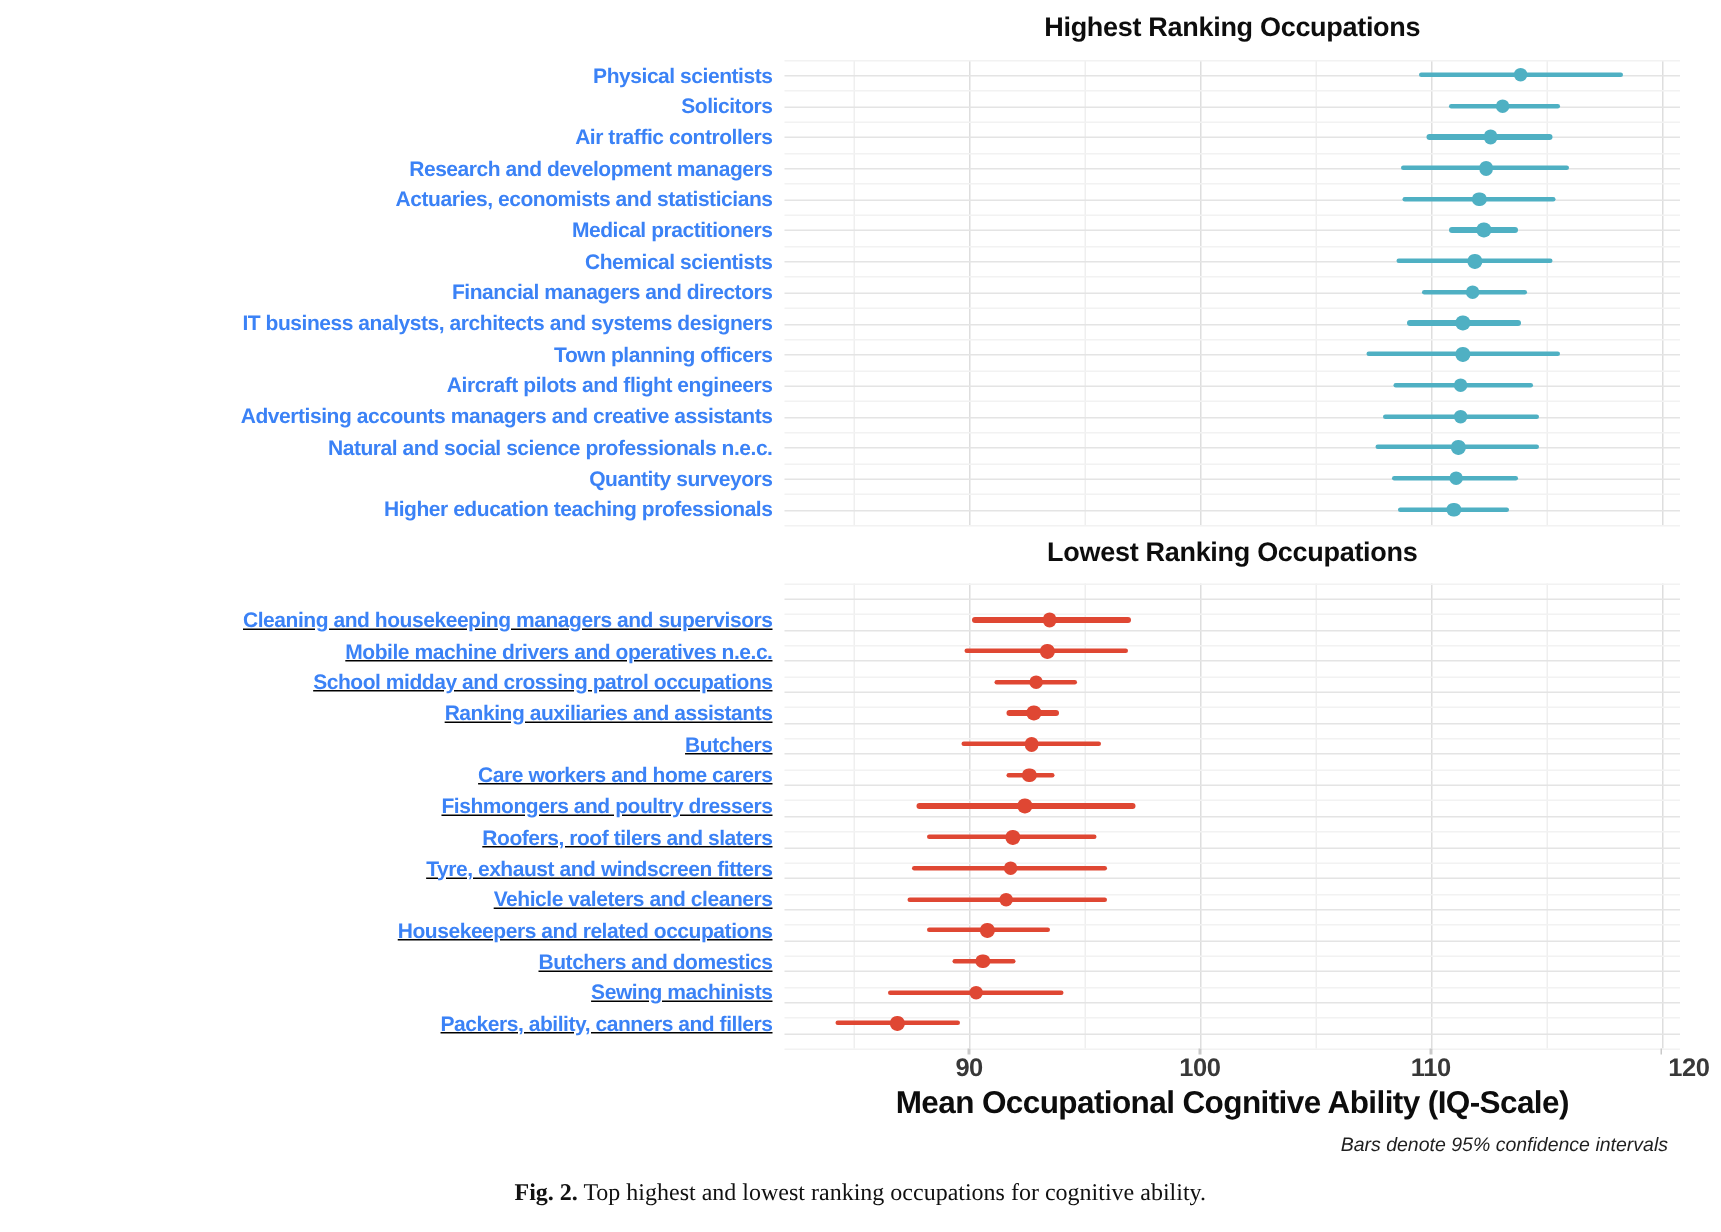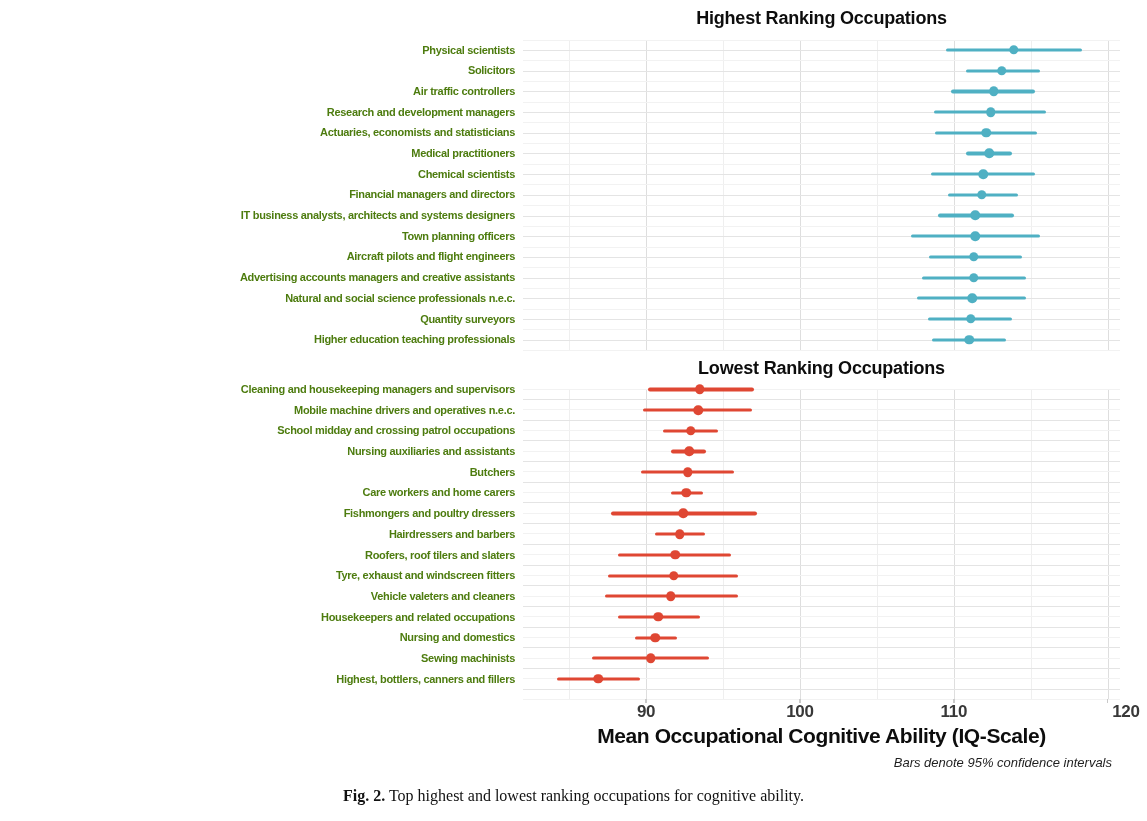--- a/index.html
+++ b/index.html
@@ -14,21 +14,21 @@
     position:absolute;left:523px;width:597px;
     text-align:center;font-weight:bold;font-size:18px;color:#0d0d0d;
     letter-spacing:-0.2px;
   }
   .rows{
     position:absolute;left:0;width:1120px;
   }
   .row{display:flex;height:20.7px;align-items:center;}
   .row .lbl{
     width:523px;box-sizing:border-box;padding-right:8px;
-    text-align:right;font-weight:bold;font-size:11px;color:#4d7c0f;
+    text-align:right;font-weight:bold;font-size:14px;color:#3b82f6;
     letter-spacing:-0.3px;white-space:nowrap;overflow:visible;
     line-height:20.7px;
   }
   .row .track{position:relative;flex:1;height:100%;}
   .ci{
     position:absolute;top:50%;transform:translateY(-50%);
     height:3.2px;border-radius:2px;
   }
   .dot{
     position:absolute;top:50%;transform:translate(-50%,-50%);
@@ -255,21 +255,21 @@
       <div class="hline boundary" style="top: 227.7px;"></div>
       <div class="hline center" style="top: 238.05px;"></div>
       <div class="hline boundary" style="top: 248.4px;"></div>
       <div class="hline center" style="top: 258.75px;"></div>
       <div class="hline boundary" style="top: 269.1px;"></div>
       <div class="hline center" style="top: 279.45px;"></div>
       <div class="hline boundary" style="top: 289.8px;"></div>
       <div class="hline center" style="top: 300.15px;"></div>
       <div class="hline boundary" style="top: 310.5px;"></div>
     </div>
-  <div class="rows" id="rows-1" style="top: 379px; height: 310.5px;">
+  <div class="rows" id="rows-1" style="top: 403px; height: 310.5px; text-decoration: underline;">
       <div class="row">
         <div class="lbl">Cleaning and housekeeping managers and supervisors</div>
         <div class="track">
           <div class="ci" style="left: 20.8763%; width: 17.7835%; background: rgb(223, 71, 51);"></div>
           <div class="dot" style="left: 29.6392%; background: rgb(223, 71, 51);"></div>
         </div>
       </div>
       <div class="row">
         <div class="lbl">Mobile machine drivers and operatives n.e.c.</div>
         <div class="track">
@@ -278,21 +278,21 @@
         </div>
       </div>
       <div class="row">
         <div class="lbl">School midday and crossing patrol occupations</div>
         <div class="track">
           <div class="ci" style="left: 23.4536%; width: 9.27835%; background: rgb(223, 71, 51);"></div>
           <div class="dot" style="left: 28.0928%; background: rgb(223, 71, 51);"></div>
         </div>
       </div>
       <div class="row">
-        <div class="lbl">Nursing auxiliaries and assistants</div>
+        <div class="lbl">Ranking auxiliaries and assistants</div>
         <div class="track">
           <div class="ci" style="left: 24.7423%; width: 5.92783%; background: rgb(223, 71, 51);"></div>
           <div class="dot" style="left: 27.8351%; background: rgb(223, 71, 51);"></div>
         </div>
       </div>
       <div class="row">
         <div class="lbl">Butchers</div>
         <div class="track">
           <div class="ci" style="left: 19.8454%; width: 15.4639%; background: rgb(223, 71, 51);"></div>
           <div class="dot" style="left: 27.5773%; background: rgb(223, 71, 51);"></div>
@@ -306,27 +306,20 @@
         </div>
       </div>
       <div class="row">
         <div class="lbl">Fishmongers and poultry dressers</div>
         <div class="track">
           <div class="ci" style="left: 14.6907%; width: 24.4845%; background: rgb(223, 71, 51);"></div>
           <div class="dot" style="left: 26.8041%; background: rgb(223, 71, 51);"></div>
         </div>
       </div>
       <div class="row">
-        <div class="lbl">Hairdressers and barbers</div>
-        <div class="track">
-          <div class="ci" style="left: 22.1649%; width: 8.24742%; background: rgb(223, 71, 51);"></div>
-          <div class="dot" style="left: 26.2887%; background: rgb(223, 71, 51);"></div>
-        </div>
-      </div>
-      <div class="row">
         <div class="lbl">Roofers, roof tilers and slaters</div>
         <div class="track">
           <div class="ci" style="left: 15.9794%; width: 18.8144%; background: rgb(223, 71, 51);"></div>
           <div class="dot" style="left: 25.5155%; background: rgb(223, 71, 51);"></div>
         </div>
       </div>
       <div class="row">
         <div class="lbl">Tyre, exhaust and windscreen fitters</div>
         <div class="track">
           <div class="ci" style="left: 14.1753%; width: 21.9072%; background: rgb(223, 71, 51);"></div>
@@ -341,35 +334,35 @@
         </div>
       </div>
       <div class="row">
         <div class="lbl">Housekeepers and related occupations</div>
         <div class="track">
           <div class="ci" style="left: 15.9794%; width: 13.6598%; background: rgb(223, 71, 51);"></div>
           <div class="dot" style="left: 22.6804%; background: rgb(223, 71, 51);"></div>
         </div>
       </div>
       <div class="row">
-        <div class="lbl">Nursing and domestics</div>
+        <div class="lbl">Butchers and domestics</div>
         <div class="track">
           <div class="ci" style="left: 18.8144%; width: 6.95876%; background: rgb(223, 71, 51);"></div>
           <div class="dot" style="left: 22.1649%; background: rgb(223, 71, 51);"></div>
         </div>
       </div>
       <div class="row">
         <div class="lbl">Sewing machinists</div>
         <div class="track">
           <div class="ci" style="left: 11.5979%; width: 19.5876%; background: rgb(223, 71, 51);"></div>
           <div class="dot" style="left: 21.3918%; background: rgb(223, 71, 51);"></div>
         </div>
       </div>
       <div class="row">
-        <div class="lbl">Highest, bottlers, canners and fillers</div>
+        <div class="lbl">Packers, ability, canners and fillers</div>
         <div class="track">
           <div class="ci" style="left: 5.6701%; width: 13.9175%; background: rgb(223, 71, 51);"></div>
           <div class="dot" style="left: 12.6289%; background: rgb(223, 71, 51);"></div>
         </div>
       </div>
     </div>
 
   <div class="x-axis" id="x-axis">
       <div class="x-tick" style="left: calc(20.6186% - 0.75px);"></div>
       <div class="x-tick-label" style="left: calc(20.6186% - 32px);">90</div>

